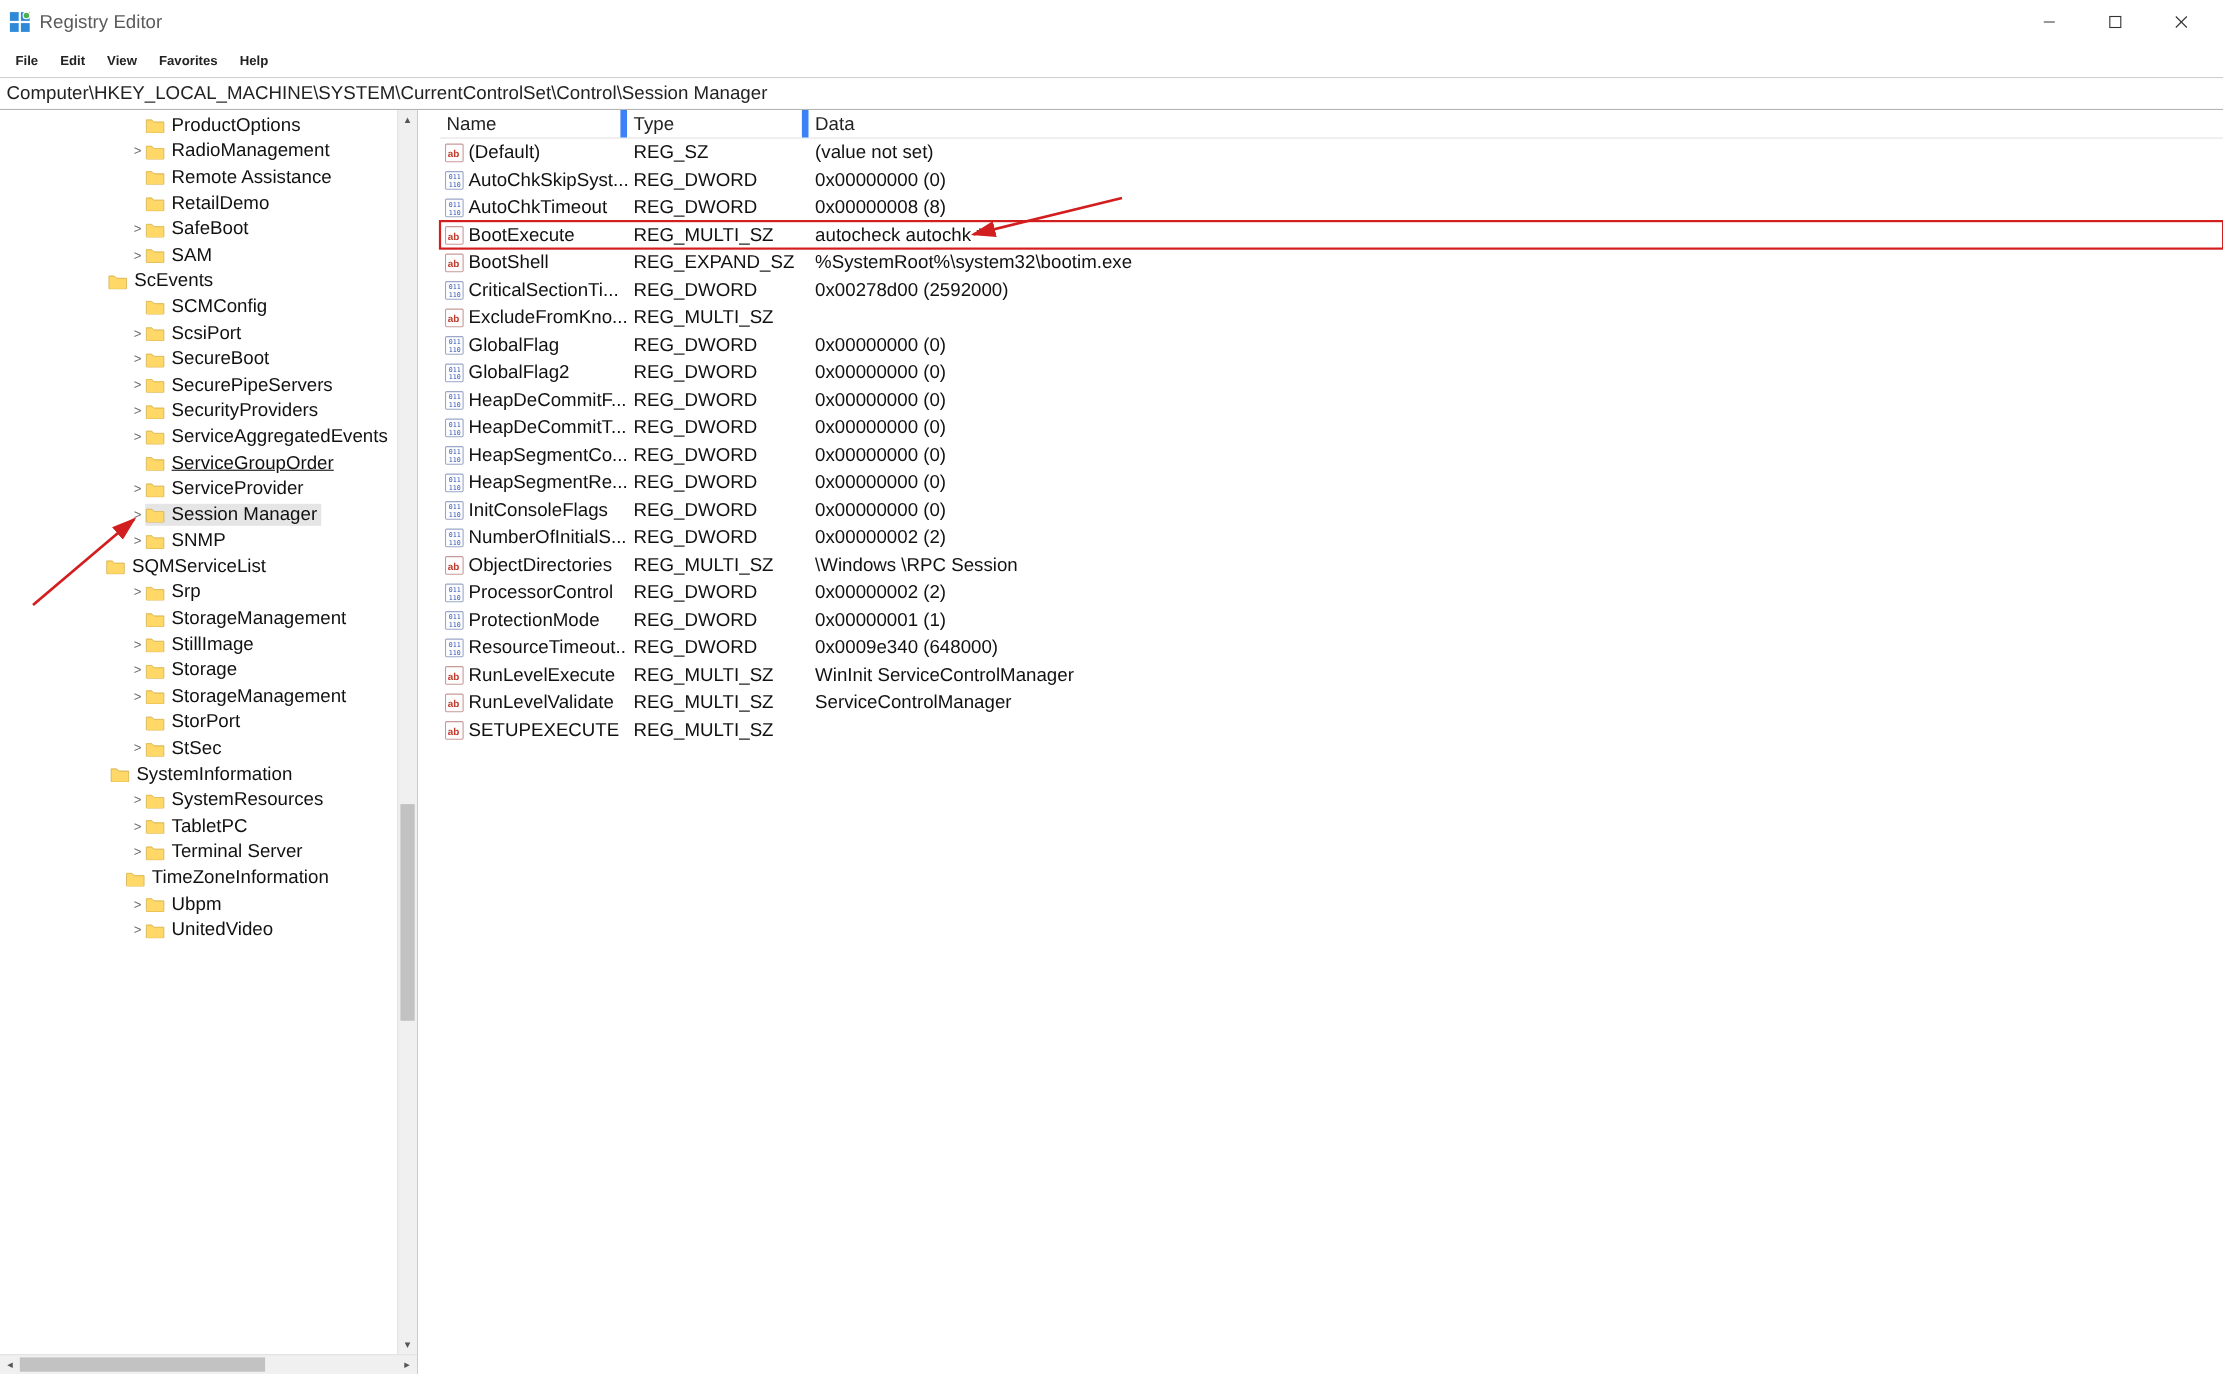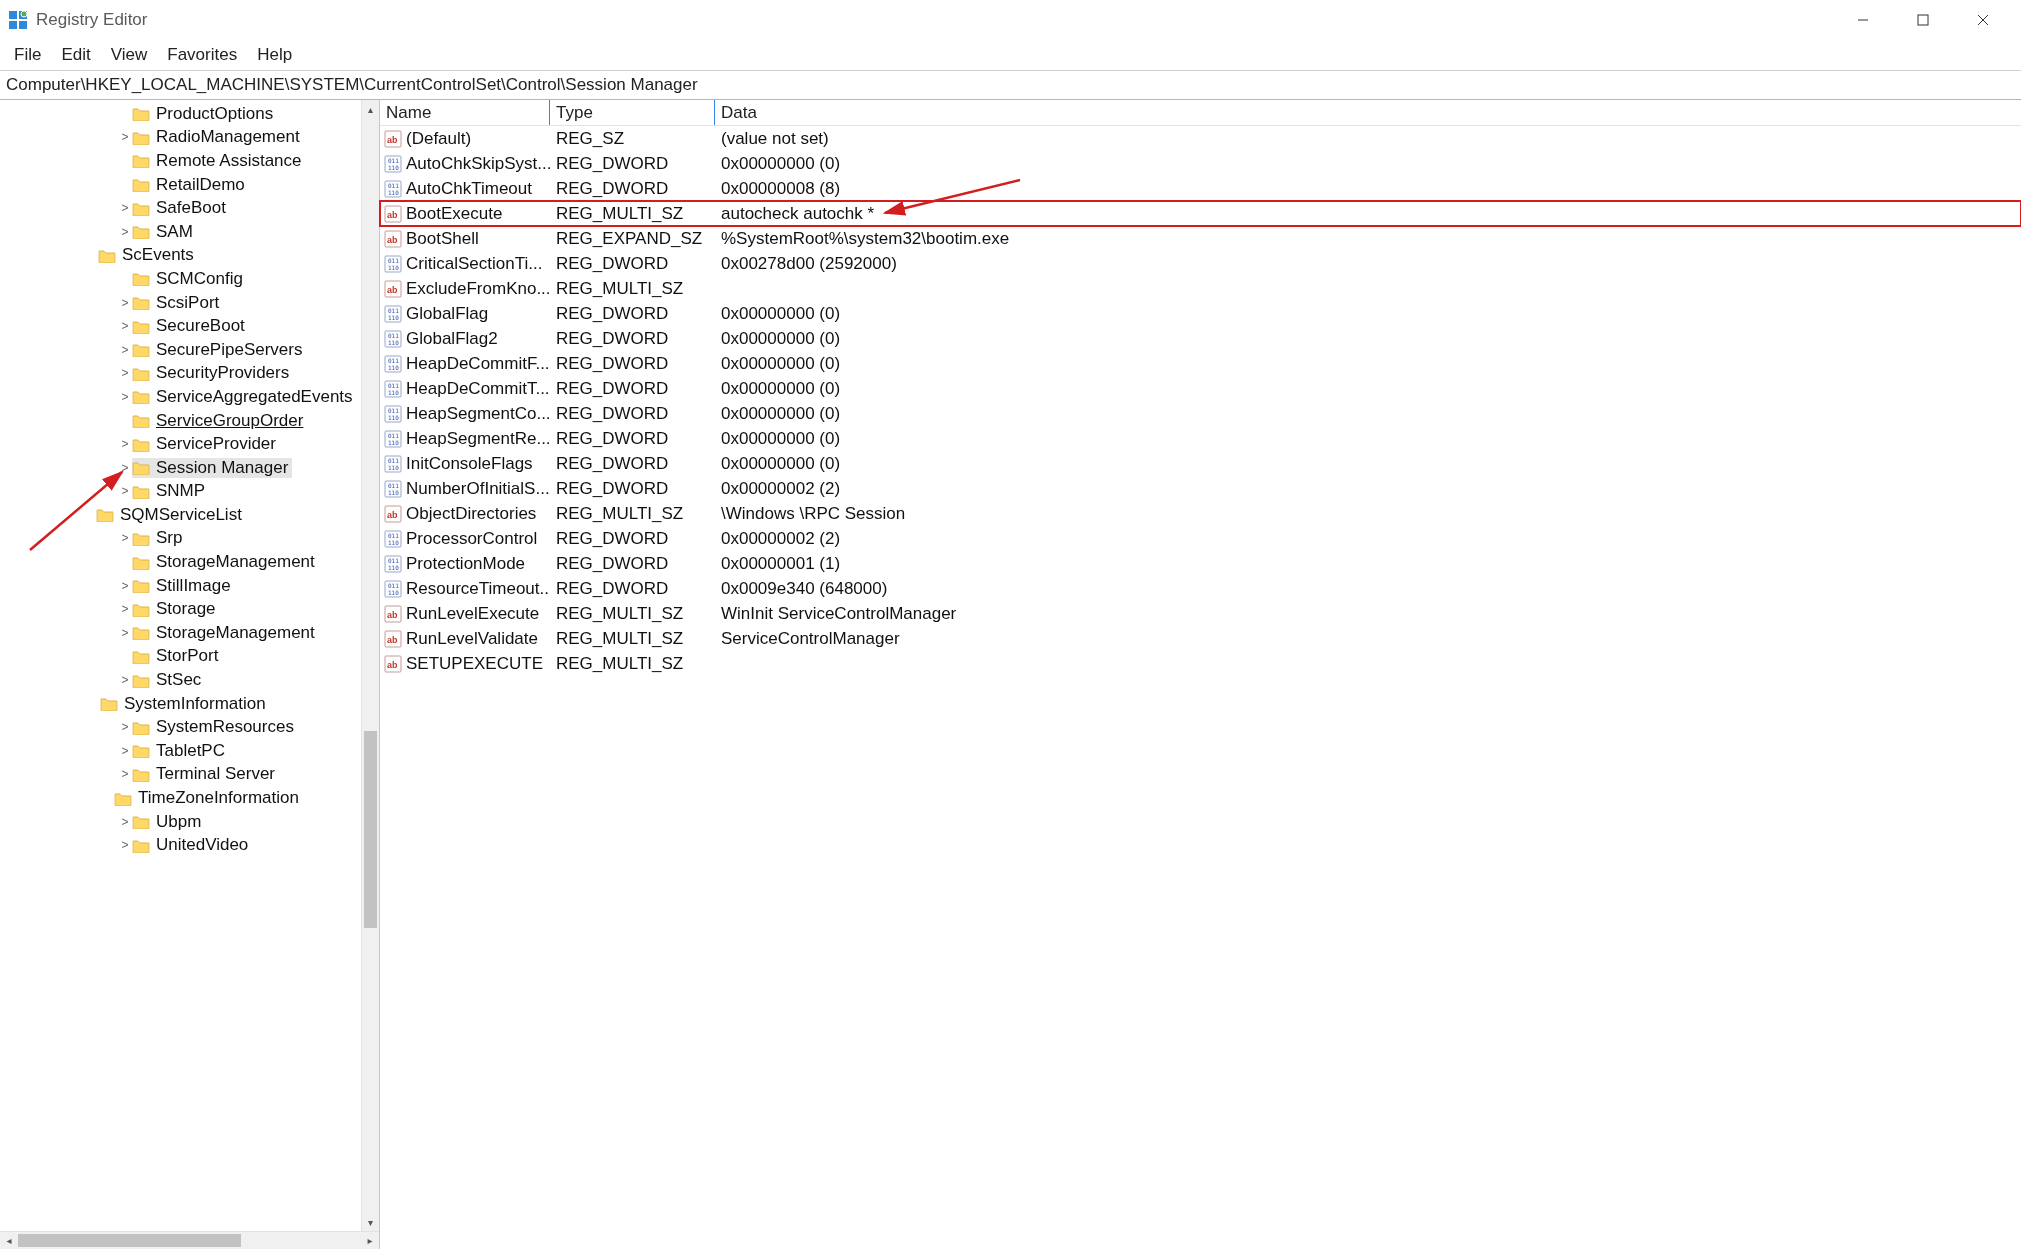--- a/index.html
+++ b/index.html
@@ -44,22 +44,23 @@
     color: #444;
   }
   .win-btn svg { width: 14px; height: 14px; }
 
   
   .menubar {
     height: 30px;
     display: flex;
     align-items: center;
     padding: 0 4px;
-    font-size: 17px;
+    font-size: 12px;
     color: #222;
+    font-weight: bold;
   }
   .menubar .menu-item {
     padding: 2px 10px;
   }
 
   
   .addressbar {
     height: 30px;
     border-top: 1px solid #d0d0d0;
     border-bottom: 1px solid #b5b5b5;
@@ -69,20 +70,21 @@
     font-size: 17px;
     color: #222;
     background: #fff;
   }
 
   
   .split {
     display: flex;
     height: calc(100% - 100px);
     position: relative;
+    gap: 20px;
   }
 
   
   .tree-pane {
     width: 380px;
     border-right: 1px solid #c9c9c9;
     display: flex;
     flex-direction: column;
     position: relative;
   }
@@ -166,21 +168,21 @@
   }
   .list-header {
     display: flex;
     height: 26px;
     align-items: center;
     border-bottom: 1px solid #e3e3e3;
     color: #222;
   }
   .col {
     padding-left: 6px;
-    border-right: 1px solid #3b82f6;
+    border-right: 6px solid #3b82f6;
     overflow: hidden;
     text-overflow: ellipsis;
     white-space: nowrap;
     height: 100%;
     display:flex;
     align-items:center;
   }
   .col.name { width: 170px; }
   .col.type { width: 165px; }
   .col.data { width: 400px; border-right: none; }

